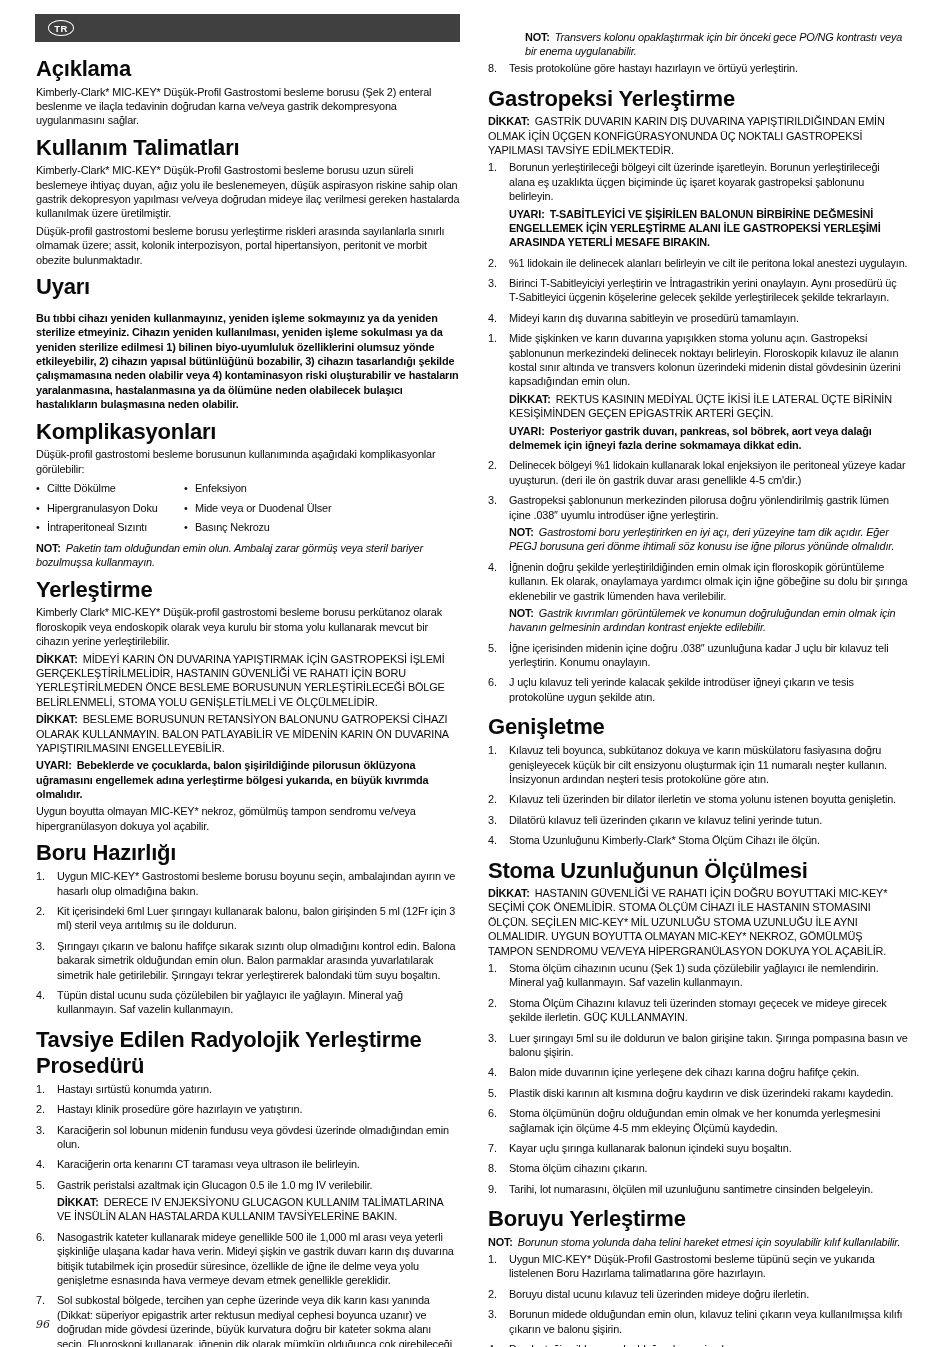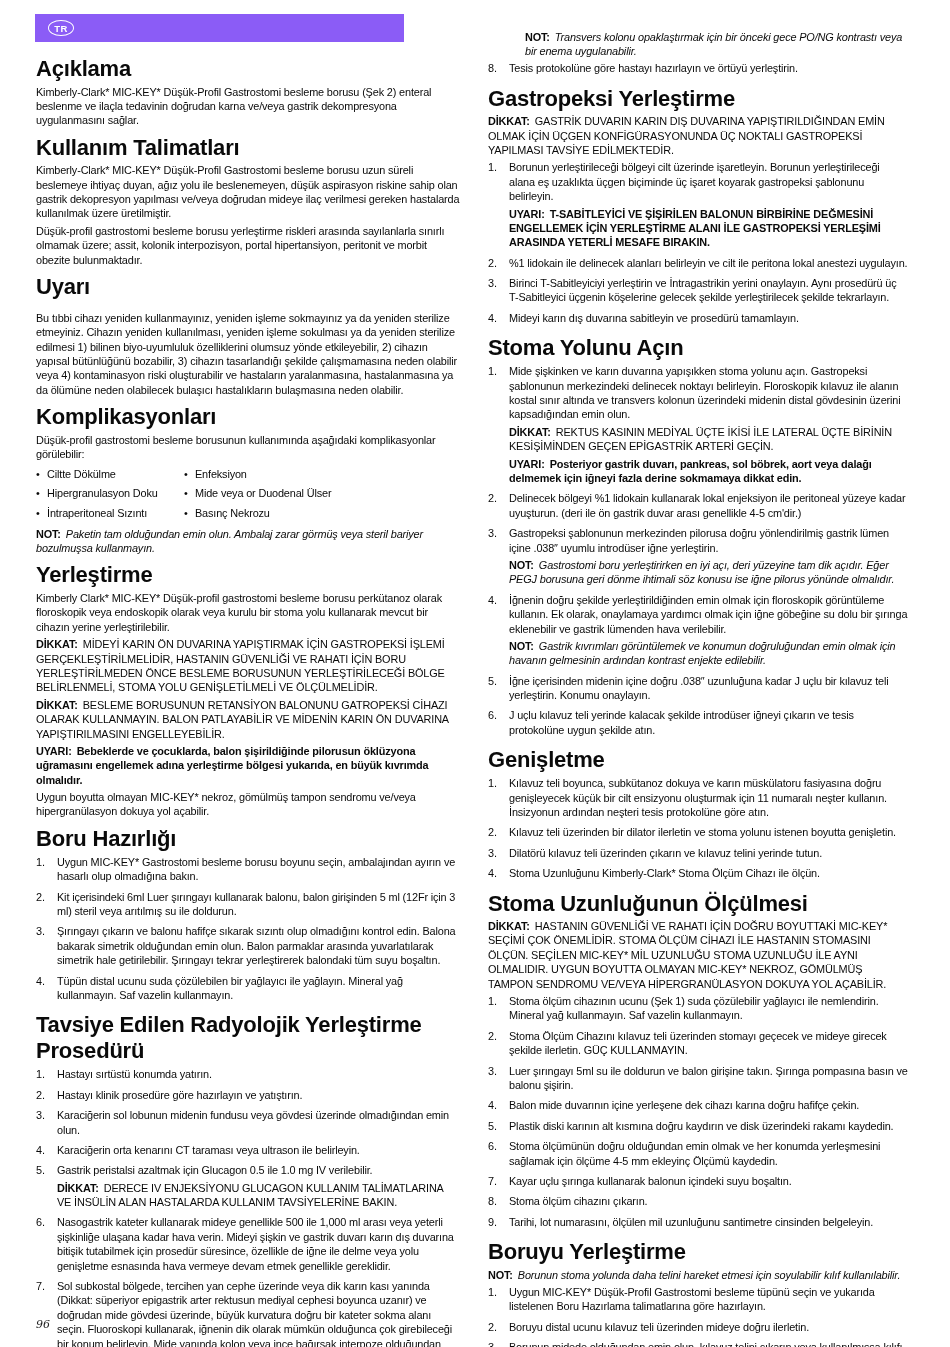--- a/index.html
+++ b/index.html
@@ -7,22 +7,22 @@
     position:relative;
     width:950px;height:1347px;
     background:#ffffff;
     color:#0a0a0a;
     font-family:"Liberation Sans",sans-serif;
     overflow:hidden;
     box-sizing:border-box;
   }
   .topbar{
     position:absolute;left:35px;top:14px;
-    width:369px;height:28px;
-    background:#8b5cf6;
+    width:425px;height:28px;
+    background:#404040;
     display:flex;align-items:center;
   }
   .tr-badge{
     margin-left:13px;
     color:#fff;
     border:1.6px solid #fff;
     border-radius:50%;
     width:24px;height:14px;
     display:flex;align-items:center;justify-content:center;
     font-size:9.5px;font-weight:700;letter-spacing:.5px;
@@ -37,21 +37,21 @@
   .sec-h{
     font-size:22px;font-weight:700;
     margin:7px 0 2.5px 0;
     letter-spacing:-0.2px;
   }
   .body{
     font-size:10.9px;line-height:1.32;
     letter-spacing:-0.15px;
     margin:2.5px 0 3px 0;
   }
-  .bold{font-weight:400;margin-top:11px;}
+  .bold{font-weight:700;margin-top:11px;}
   .labeled .lbl{font-weight:700;margin-right:5px;}
   .note .txt{font-style:italic;}
   .warn .lbl,.warn .txt{font-weight:700;}
   .indent{margin-left:37px;}
   .ol{margin:1px 0;}
   .oli{display:flex;align-items:flex-start;margin:3px 0;}
   .num{flex:0 0 21px;font-size:10.9px;line-height:1.32;letter-spacing:-0.15px;}
   .itxt{flex:1;min-width:0;}
   .itxt .body:first-child{margin-top:0;}
   .bul-grid{display:flex;margin:2px 0 4px 0;}
@@ -227,21 +227,20 @@
               <p class="body">Birinci T-Sabitleyiciyi yerleştirin ve İntragastrikin yerini onaylayın.  Aynı prosedürü üç T-Sabitleyici üçgenin köşelerine gelecek şekilde yerleştirilecek şekilde tekrarlayın.</p>
             </div>
           </div>
           <div class="oli">
             <span class="num">4.</span>
             <div class="itxt">
               <p class="body">Mideyi karın dış duvarına sabitleyin ve prosedürü tamamlayın.</p>
             </div>
           </div>
         </div>
-        <h2 class="sec-h">Stoma Yolunu Açın</h2>
         <div class="ol">
           <div class="oli">
             <span class="num">1.</span>
             <div class="itxt">
               <p class="body">Mide şişkinken ve karın duvarına yapışıkken stoma yolunu açın.   Gastropeksi şablonunun merkezindeki delinecek noktayı belirleyin.   Floroskopik kılavuz ile alanın kostal sınır altında ve transvers kolonun üzerindeki midenin distal gövdesinin üzerini kapsadığından emin olun.</p>
               <p class="body labeled caution"><span class="lbl">DİKKAT:</span><span class="txt">REKTUS KASININ MEDİYAL ÜÇTE İKİSİ İLE LATERAL ÜÇTE BİRİNİN KESİŞİMİNDEN GEÇEN EPİGASTRİK ARTERİ GEÇİN.</span></p>
               <p class="body labeled warn"><span class="lbl">UYARI:</span><span class="txt">Posteriyor gastrik duvarı, pankreas, sol böbrek, aort veya dalağı delmemek için iğneyi fazla derine sokmamaya dikkat edin.</span></p>
             </div>
           </div>
           <div class="oli">

